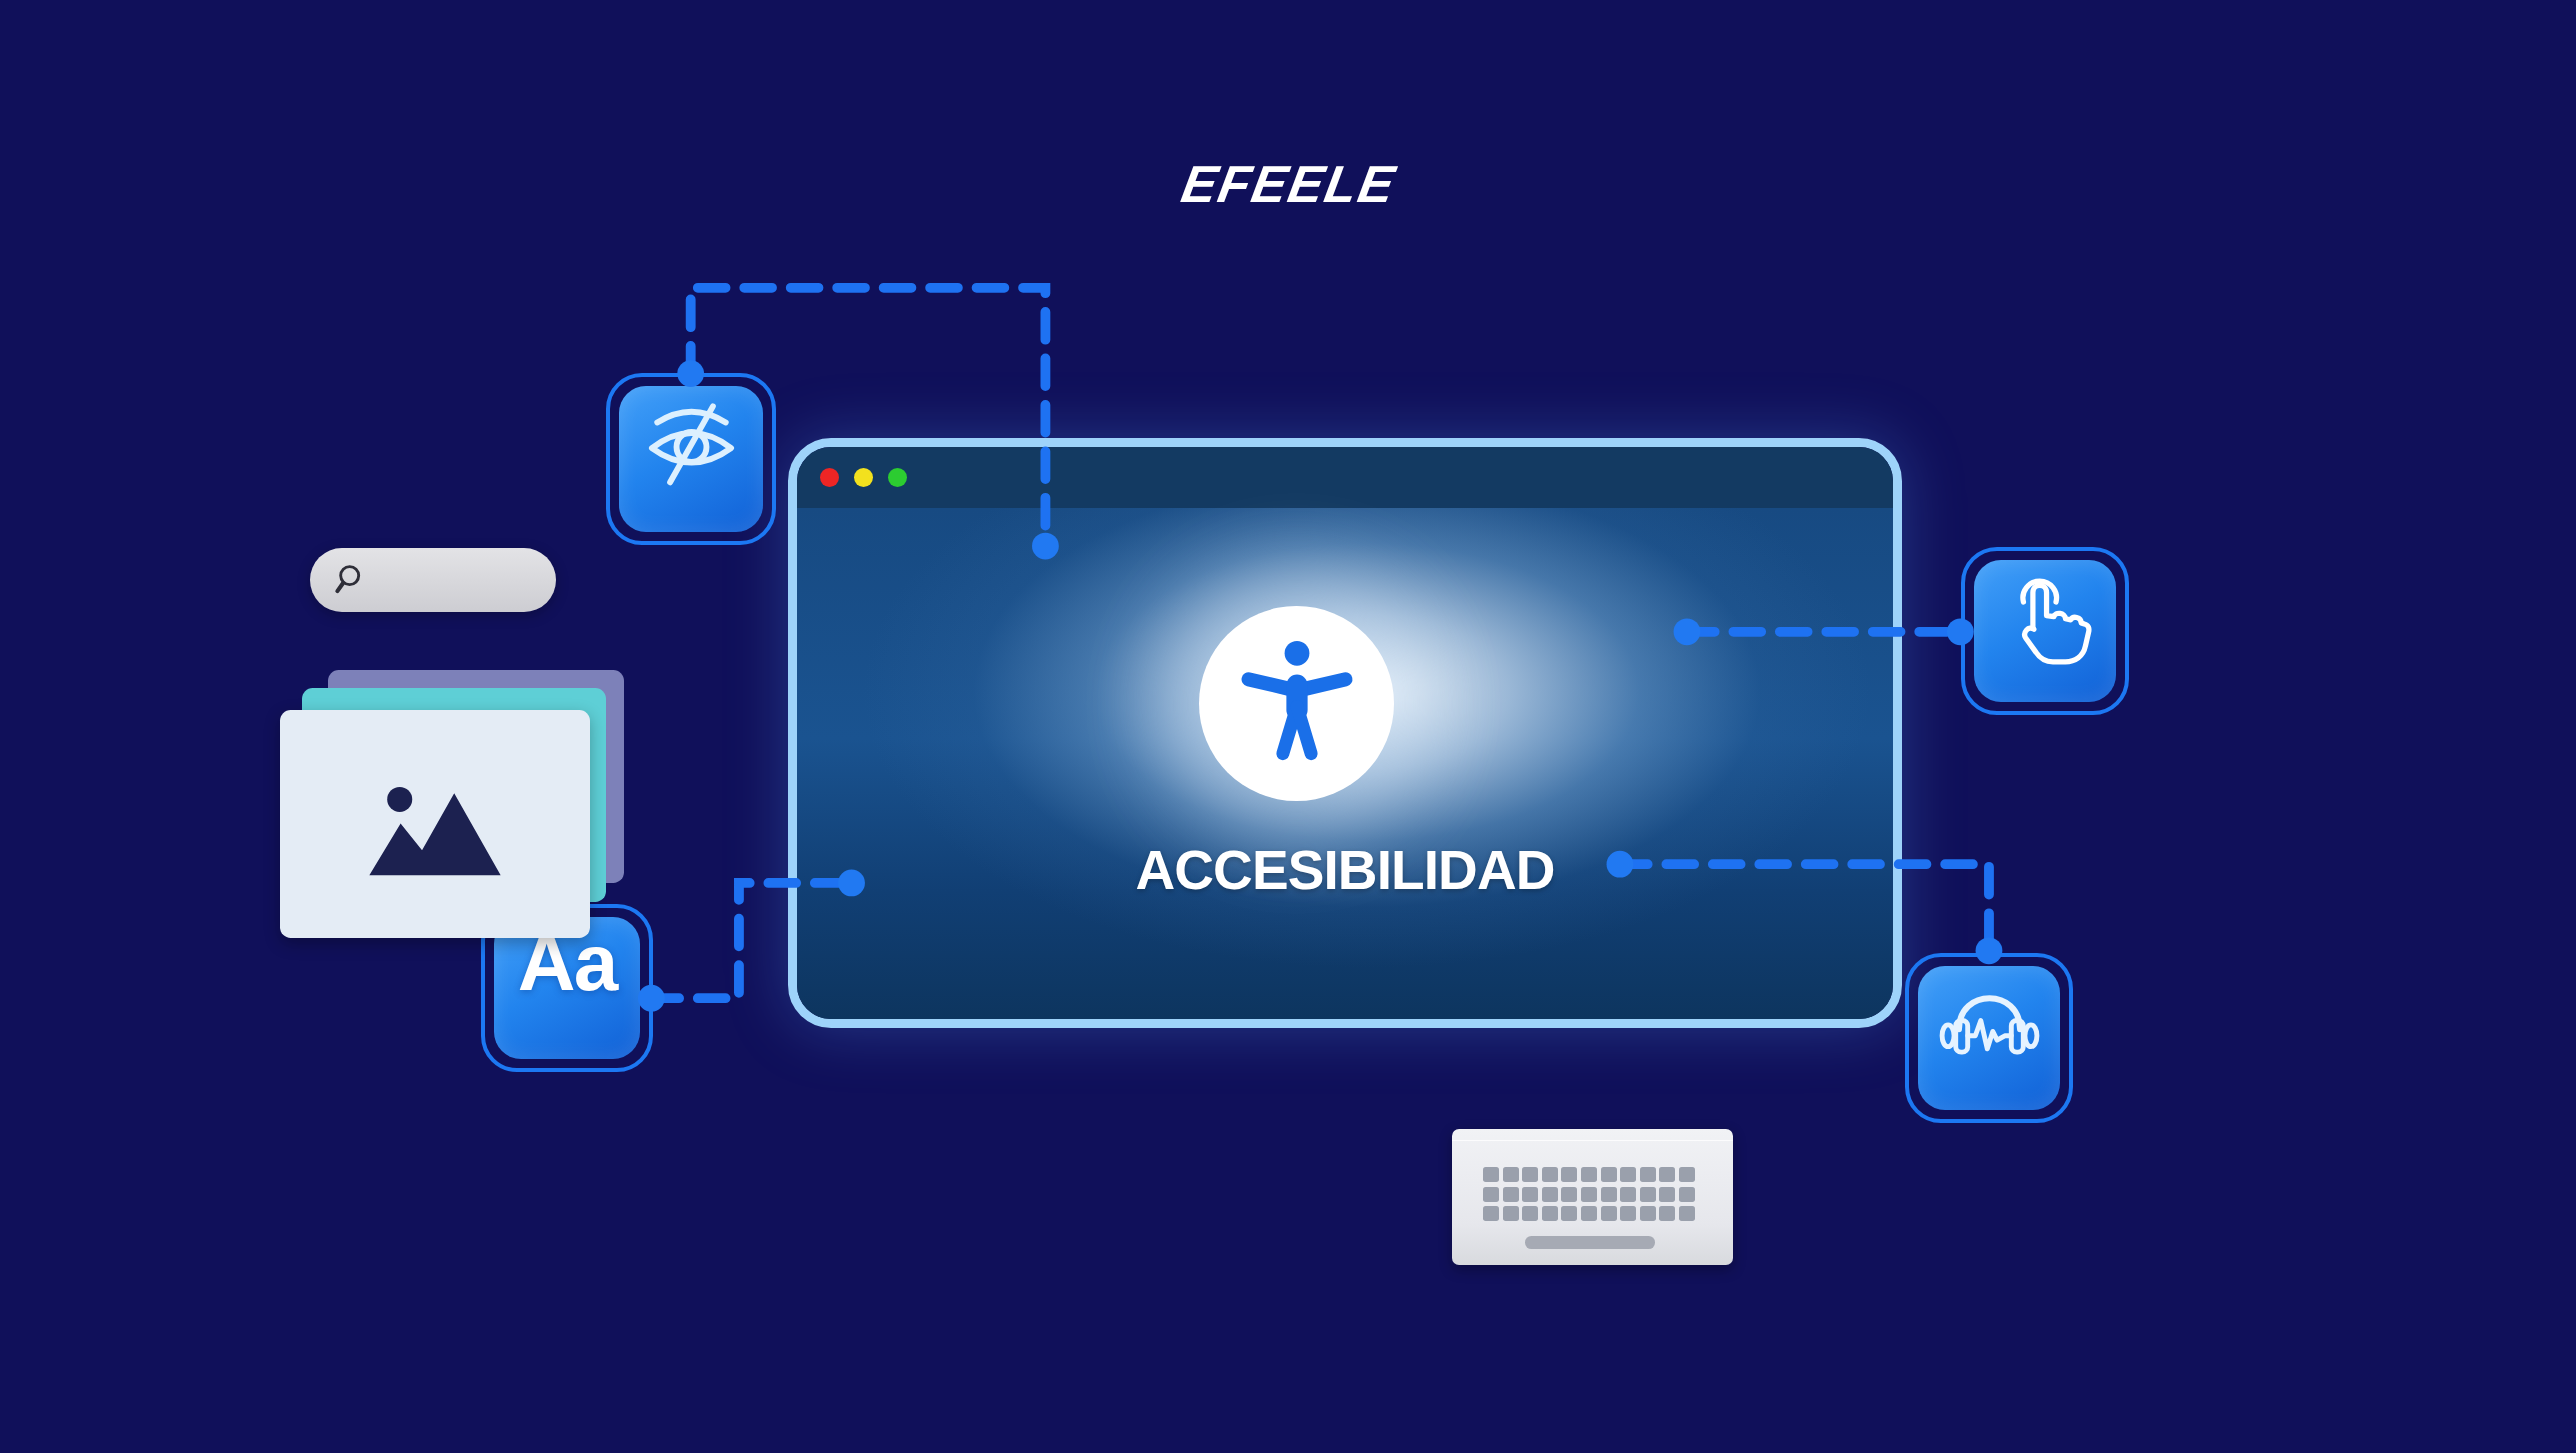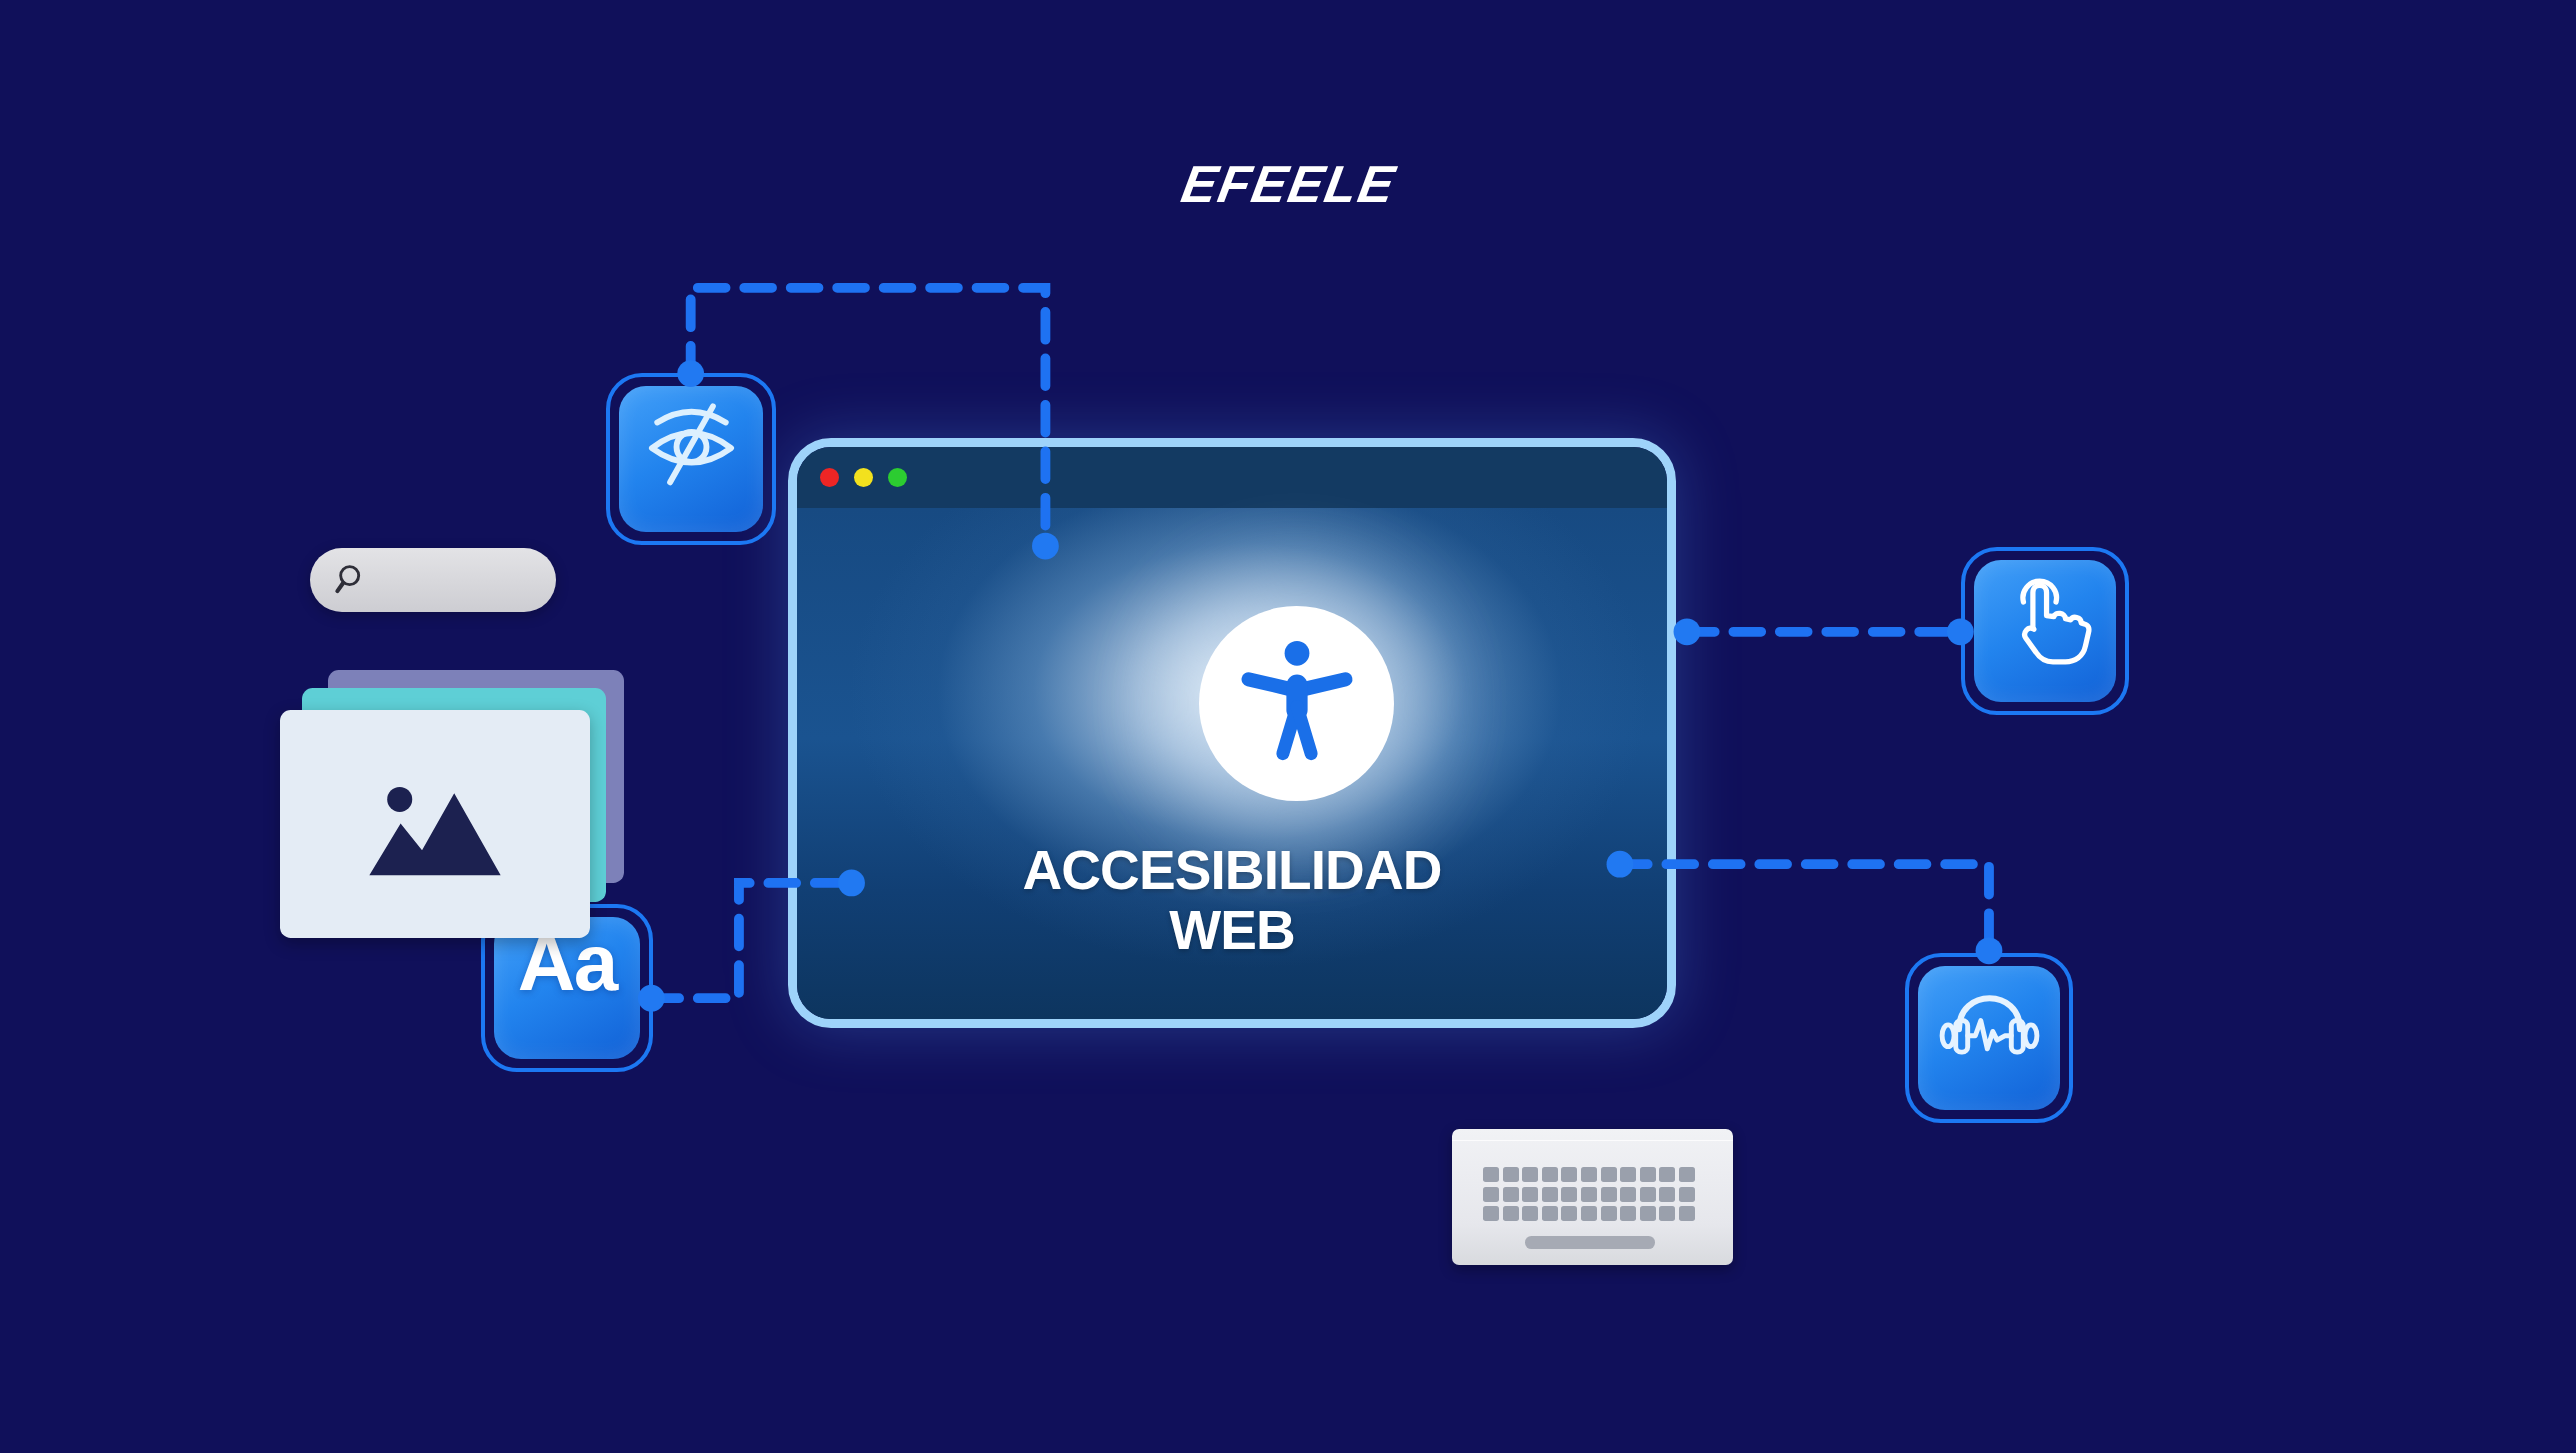--- a/index.html
+++ b/index.html
@@ -17,21 +17,21 @@
     text-align:center;
     color:#ffffff;
     font-size:52px;font-weight:800;font-style:italic;
     letter-spacing:1.8px;
     transform:skewX(-10deg);
     white-space:nowrap;
   }
 
   
   .window{
-    position:absolute;left:788px;top:438px;width:888px;height:590px;
+    position:absolute;left:788px;top:438px;width:1114px;height:590px;
     box-sizing:border-box;
     border:9.8px solid #9ed3fa;
     border-radius:43px;
     overflow:hidden;
     box-shadow:0 0 63px rgba(90,160,255,.28);
     display:flex;flex-direction:column;
   }
   .win-topbar{
     height:61px;flex:0 0 61px;
     background:#133a62;
@@ -157,21 +157,20 @@
           <circle cx="50" cy="15" r="10.5" fill="#1a6fe8"></circle>
           <path d="M9,37 L43,45" stroke="#1a6fe8" stroke-width="12" stroke-linecap="round" fill="none"></path>
           <path d="M91,37 L57,45" stroke="#1a6fe8" stroke-width="12" stroke-linecap="round" fill="none"></path>
           <path d="M50,42 L50,63" stroke="#1a6fe8" stroke-width="18" stroke-linecap="round" fill="none"></path>
           <path d="M50,60 L38,100" stroke="#1a6fe8" stroke-width="11" stroke-linecap="round" fill="none"></path>
           <path d="M50,60 L62,100" stroke="#1a6fe8" stroke-width="11" stroke-linecap="round" fill="none"></path>
         </svg>
       </div>
       <div class="win-title">
         <div>ACCESIBILIDAD</div>
-        <div>WEB</div>
       </div>
     </div>
   </div>
 
   <div class="icon-wrap wrap-eye">
     <div class="icon-outline"></div>
     <div class="icon-square">
       <svg width="107" height="107" viewBox="0 0 100 100">
         <path d="M18,34 Q50,14 82,34" stroke="#ddf0fe" stroke-width="5.5" fill="none" stroke-linecap="round"></path>
         <path d="M13,58 Q50,30 87,58 Q50,85 13,58 Z" stroke="#ddf0fe" stroke-width="5.5" fill="none" stroke-linejoin="round"></path>

